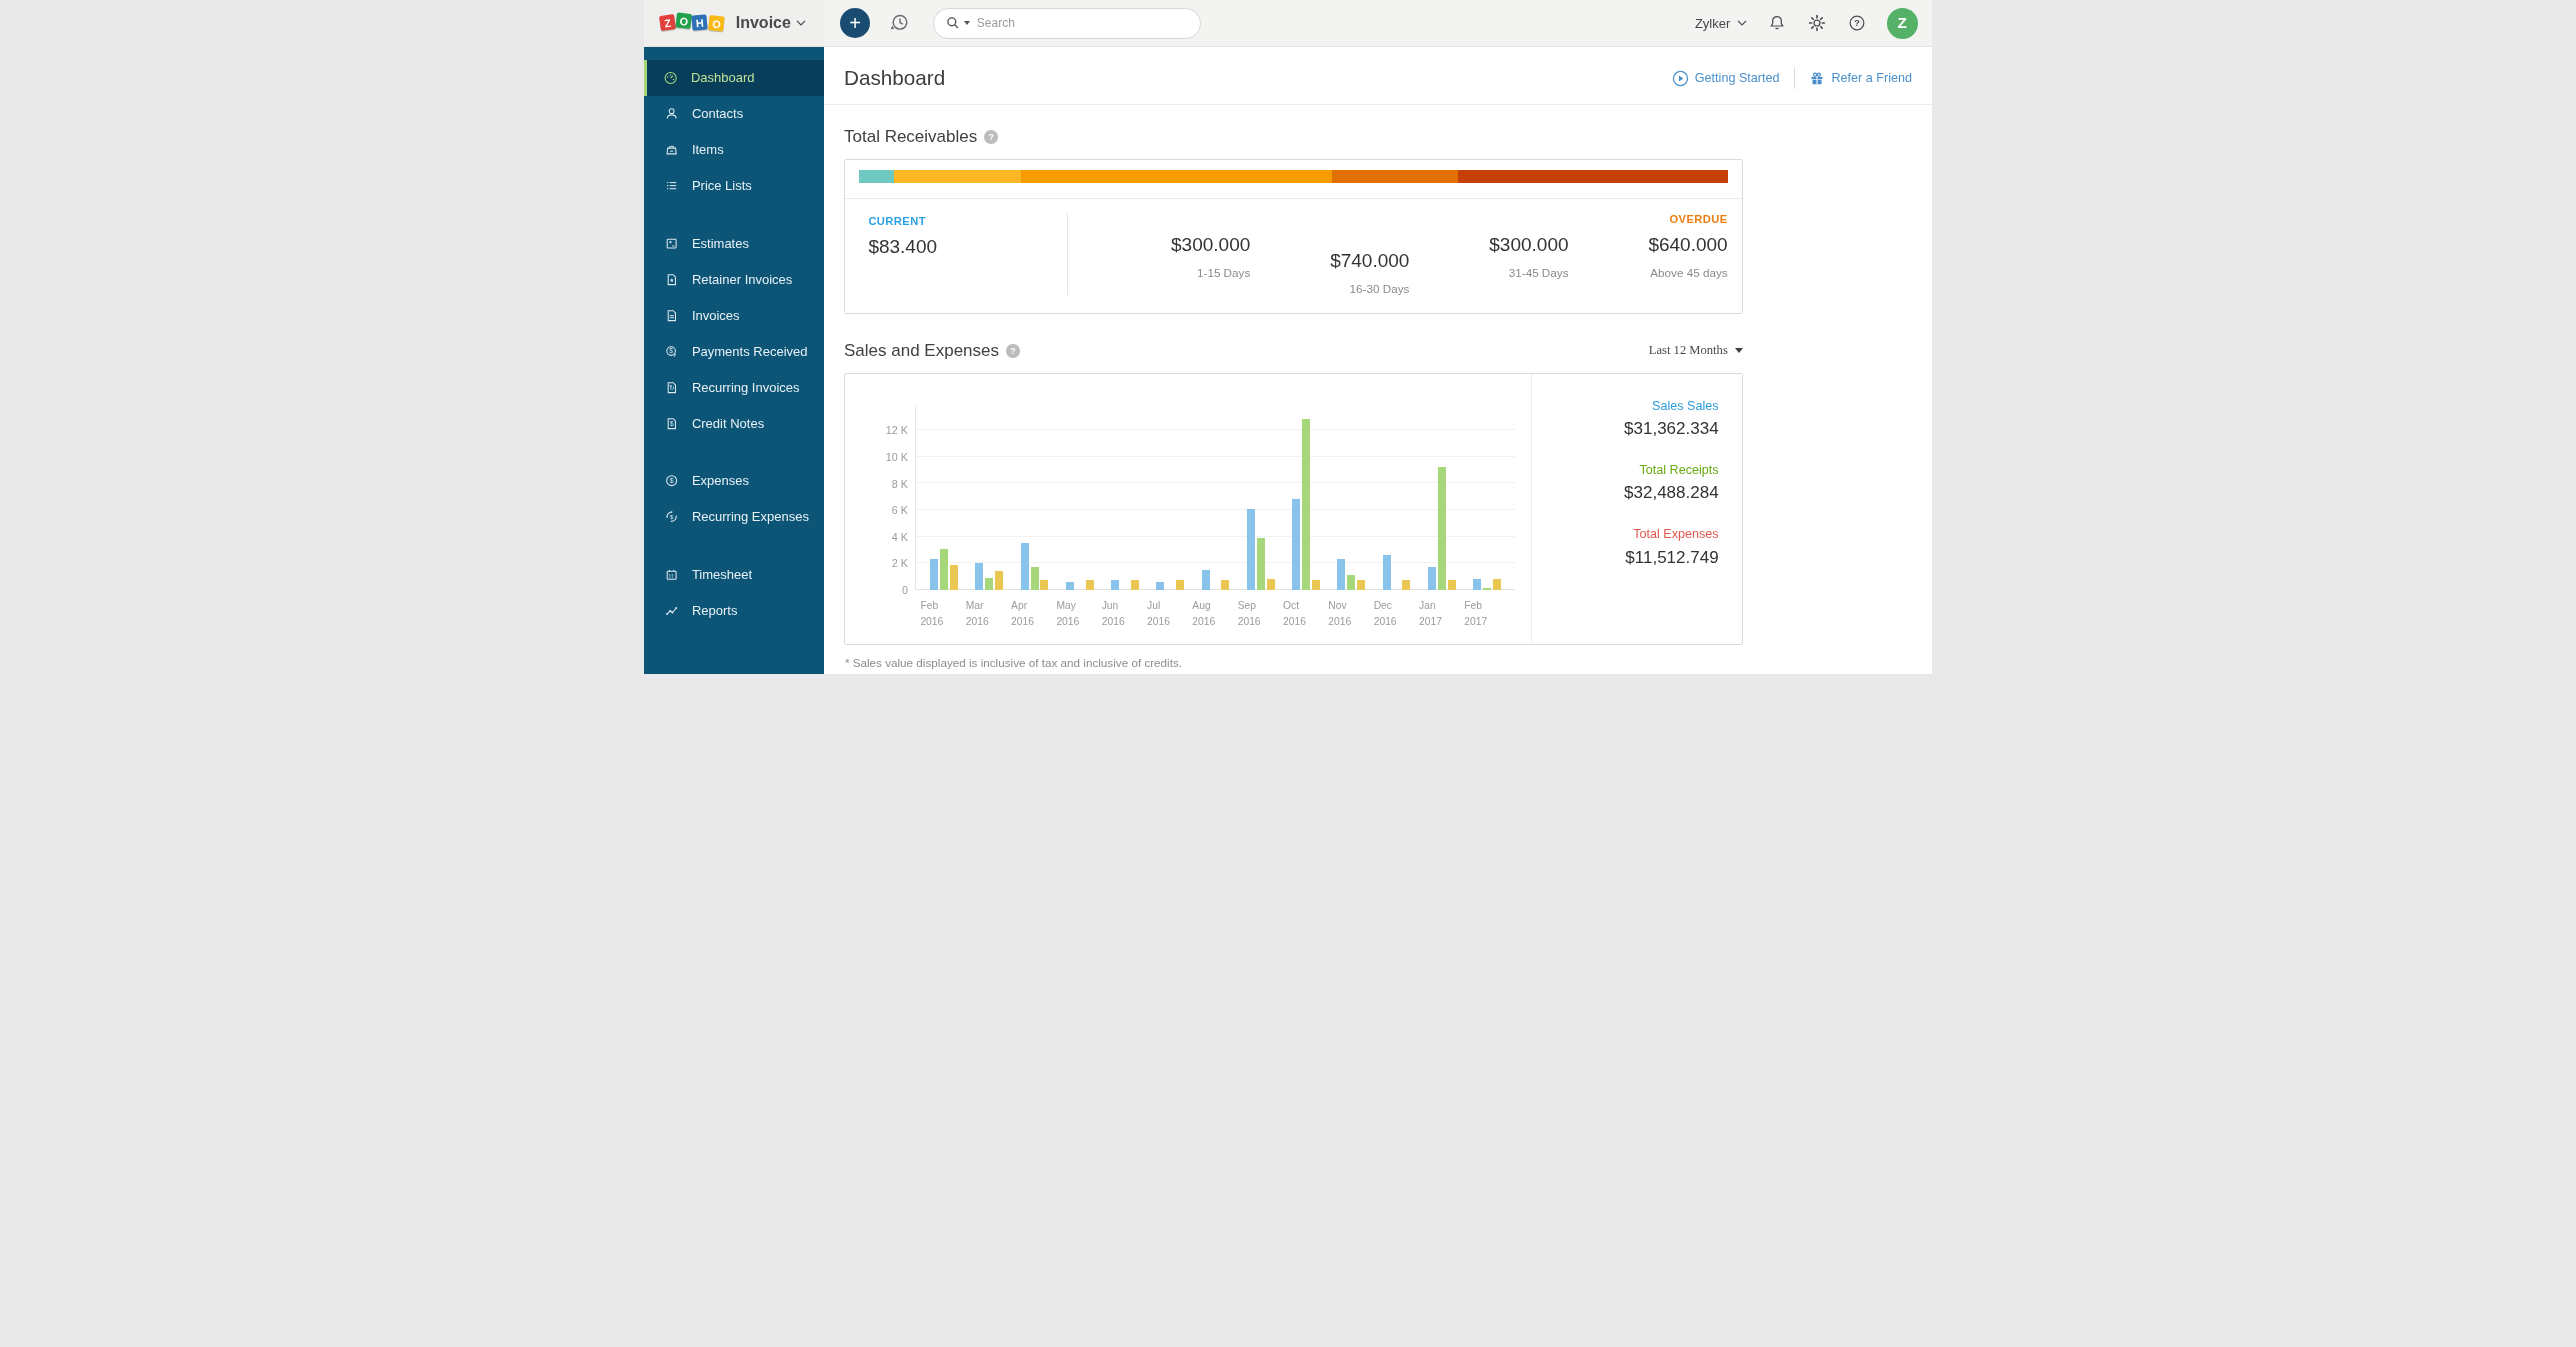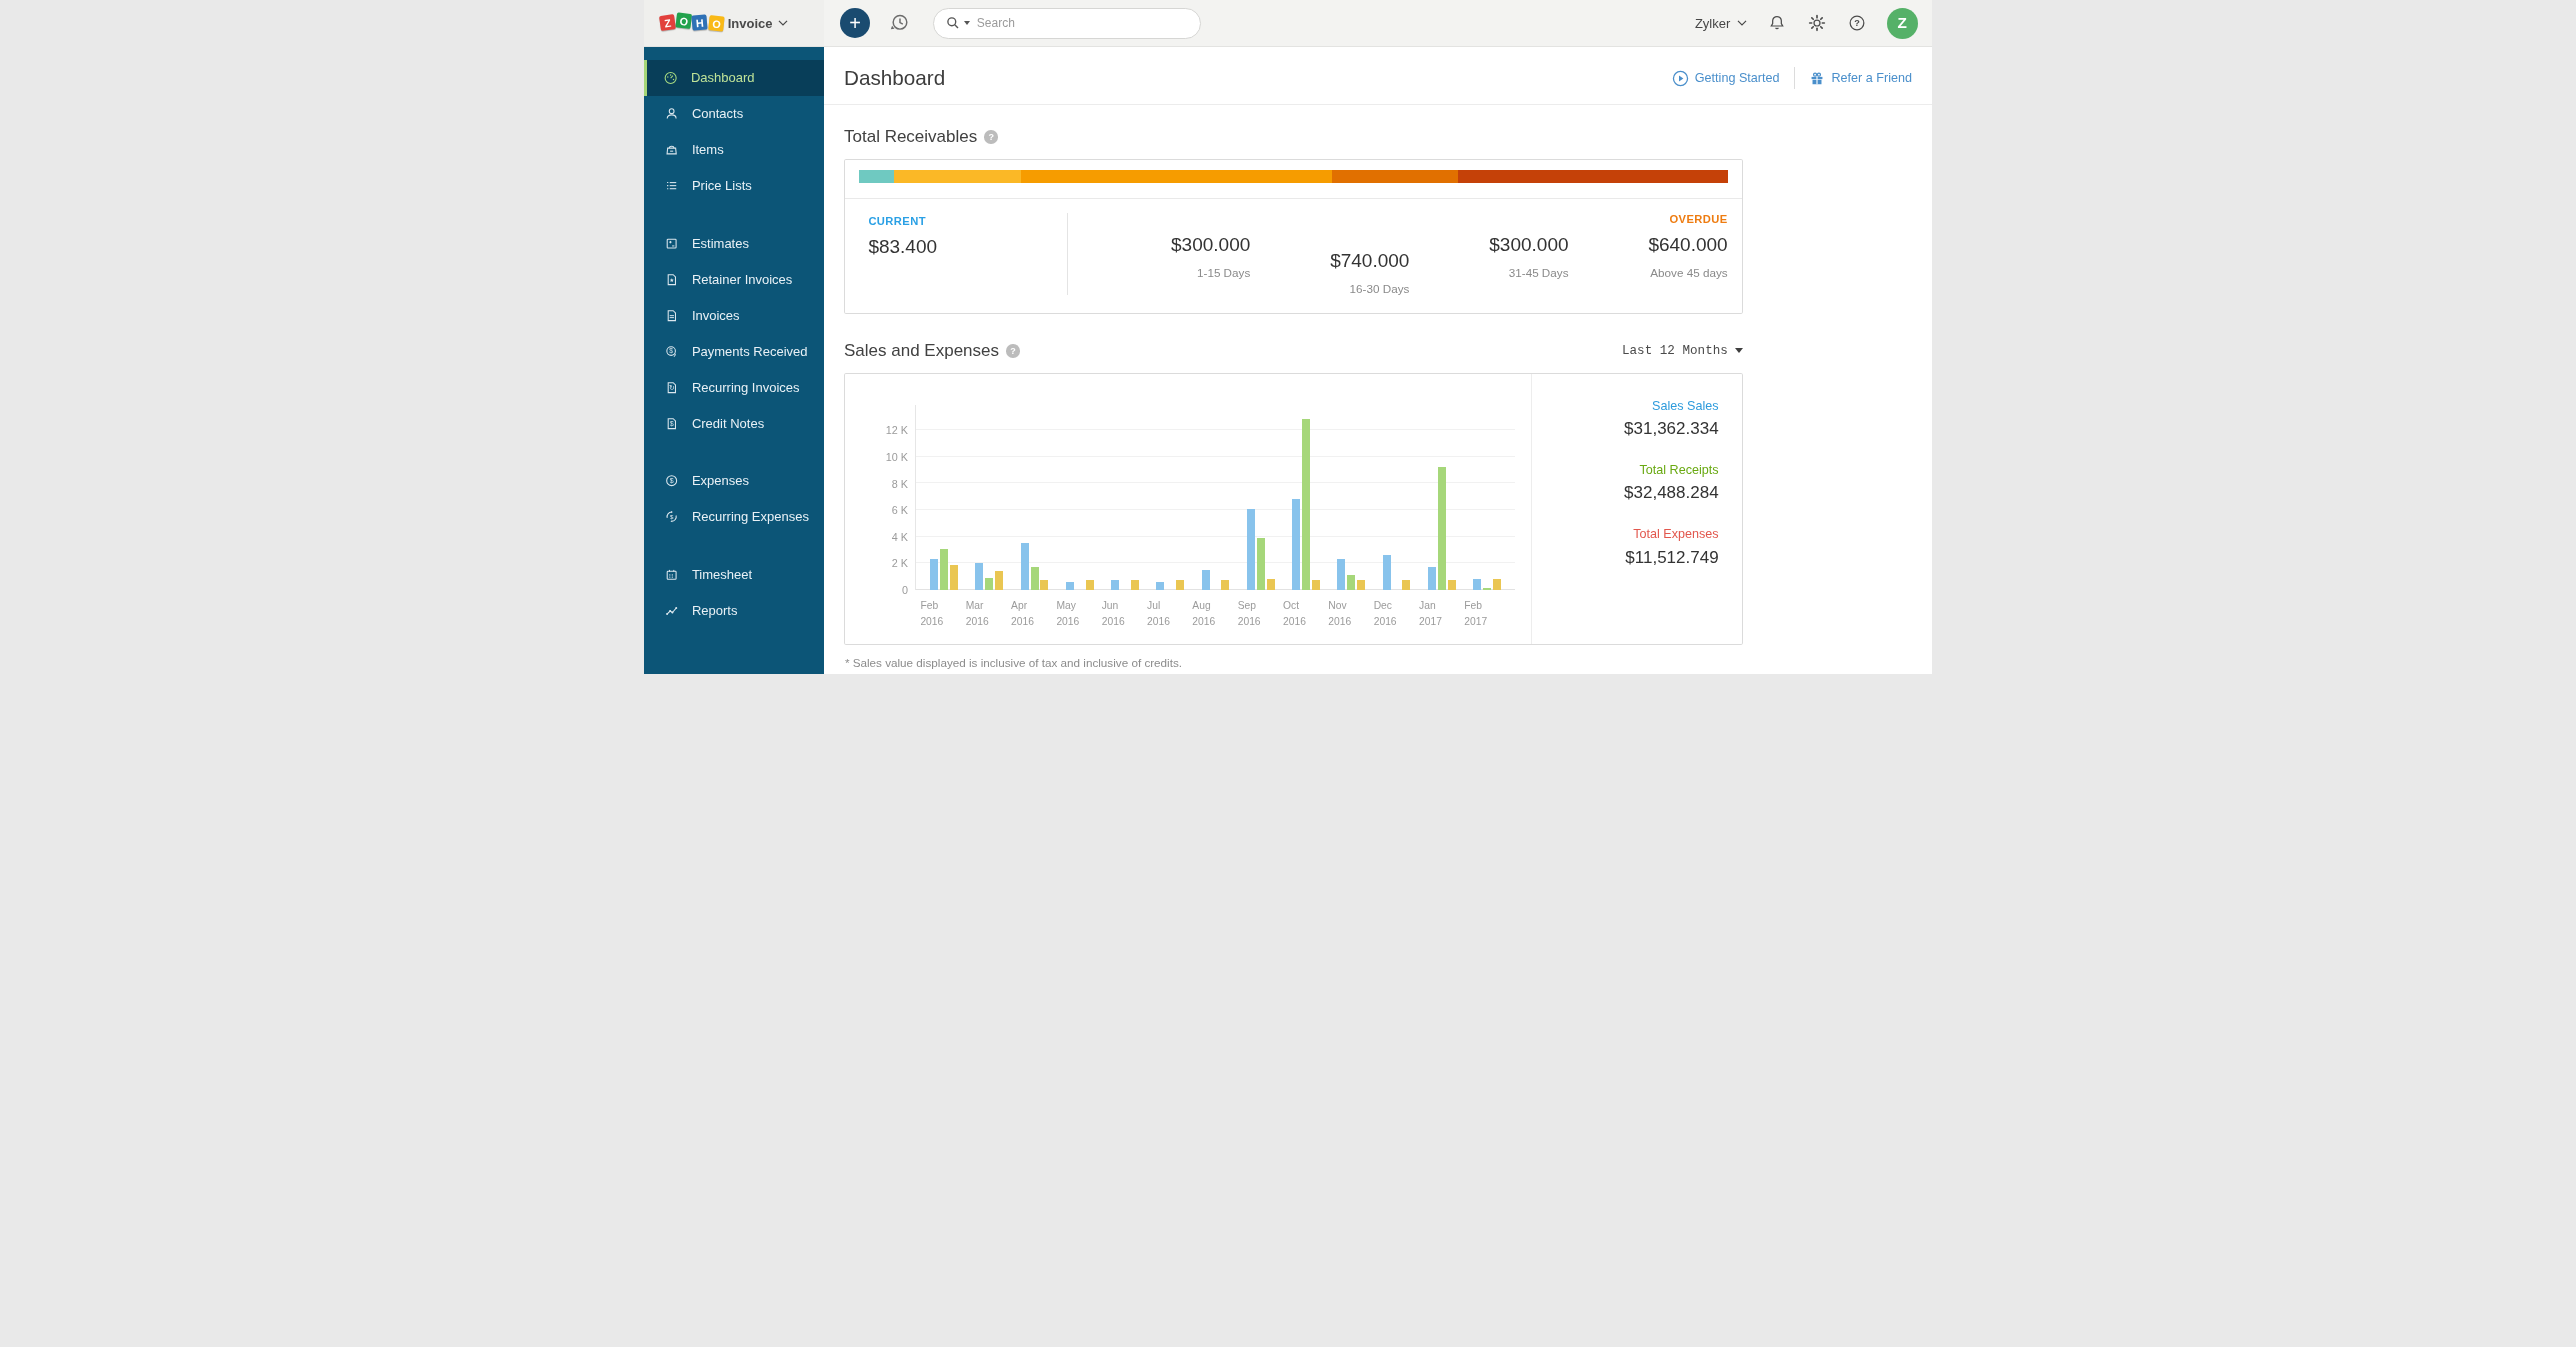--- a/index.html
+++ b/index.html
@@ -9,21 +9,21 @@
 
   
   .topbar { position:absolute; top:0; left:0; right:0; height:47px; background:#f3f3f1; border-bottom:0.9px solid #e3e3e1; display:flex; align-items:stretch; z-index:5; }
   .brand-zone { width:180px; flex:0 0 180px; display:flex; align-items:center; padding-left:16px; background:#efefed; }
   .logo-tiles { display:flex; align-items:center; }
   .tile { display:inline-flex; align-items:center; justify-content:center; width:15.3px; height:15.3px; border-radius:1.8px; color:#fff; font-size:10.8px; font-weight:bold; margin-right:0.9px; box-shadow:0 0.9px 0.9px rgba(0,0,0,.25); }
   .tile.z { background:#e2403c; transform:rotate(-8deg); }
   .tile.o1 { background:#22a24c; transform:rotate(7deg) translateY(-1.8px); }
   .tile.h { background:#2f71b6; transform:rotate(-5deg); }
   .tile.o2 { background:#f9b916; transform:rotate(6deg) translateY(0.9px); }
-  .brand-name { font-size:13px; color:#4a4a4a; font-weight:bold; margin-left:3px; }
+  .brand-name { font-size:16px; color:#4a4a4a; font-weight:bold; margin-left:11px; }
   .chev { margin-left:5.4px; }
 
   .topbar-main { flex:1; display:flex; align-items:center; padding:0 14.4px 0 16px; }
   .plus-btn { width:30px; height:30px; border-radius:50%; background:#1a4b70; color:#fff; border:none; font-size:20px; line-height:27px; text-align:center; cursor:pointer; font-weight:300; }
   .history-btn { margin-left:18px; background:none; border:none; cursor:pointer; display:flex; align-items:center; }
   .search-pill { margin-left:21.6px; width:268px; height:31px; background:#fff; border:0.9px solid #d6d6d4; border-radius:15.3px; display:flex; align-items:center; padding:0 10.8px; }
   .search-pill input { border:none; outline:none; flex:1; font-size:12px; color:#444; margin-left:7.2px; background:transparent; font-family:inherit; }
   .search-pill input::placeholder { color:#9b9b9b; }
   .caret-down { width:0; height:0; border-left:3.6px solid transparent; border-right:3.6px solid transparent; border-top:4.5px solid #555; margin-left:3.6px; }
   .topbar-right { margin-left:auto; display:flex; align-items:center; gap:20px; }
@@ -45,21 +45,21 @@
   .page-head { display:flex; align-items:center; padding:19px 20px 14.4px 20px; border-bottom:0.9px solid #ececec; }
   .page-title { font-size:20.7px; font-weight:400; color:#3d3d3d; }
   .page-links { margin-left:auto; display:flex; align-items:center; }
   .head-link { display:flex; align-items:center; gap:6.3px; font-size:12.6px; color:#4a8fcb; background:none; border:none; cursor:pointer; font-family:inherit; }
   .v-sep { width:0.9px; height:21.6px; background:#dcdcdc; margin:0 14.4px; }
 
   .content { padding:0 0 0 20px; width:919px; }
   .section-head { display:flex; align-items:center; margin-top:21.6px; }
   .section-title { font-size:17px; font-weight:400; color:#414141; }
   .help-dot { width:13.5px; height:13.5px; border-radius:50%; background:#bcbcbc; color:#fff; font-size:9px; font-weight:bold; display:inline-flex; align-items:center; justify-content:center; margin-left:7.2px; cursor:pointer; border:none; }
-  .range-select { margin-left:auto; display:flex; align-items:center; gap:7.2px; font-size:12.6px; color:#4a4a4a; background:none; border:none; cursor:pointer; font-family:Liberation Mono, monospace; }
+  .range-select { margin-left:auto; display:flex; align-items:center; gap:7.2px; font-size:12.6px; color:#4a4a4a; background:none; border:none; cursor:pointer; font-family:Liberation Serif, serif; }
   .range-caret { width:0; height:0; border-left:4.5px solid transparent; border-right:4.5px solid transparent; border-top:5.4px solid #3f3f3f; }
 
   .card { border:0.9px solid #dbdbdb; border-radius:1.8px; background:#fff; margin-top:11.7px; }
 
   
   .recv-summary { padding:12.6px 14.4px 0 14.4px; font-size:12px; color:#6e6e6e; }
   .recv-summary .amt { color:#555; }
   .recv-bar { display:flex; height:13.5px; margin:10px 14.4px 15.3px 14.4px; overflow:hidden; }
   .hr { border-top:0.9px solid #e9e9e9; }
   .aging-row { display:flex; padding:13.5px 14.4px 18px 14.4px; }

